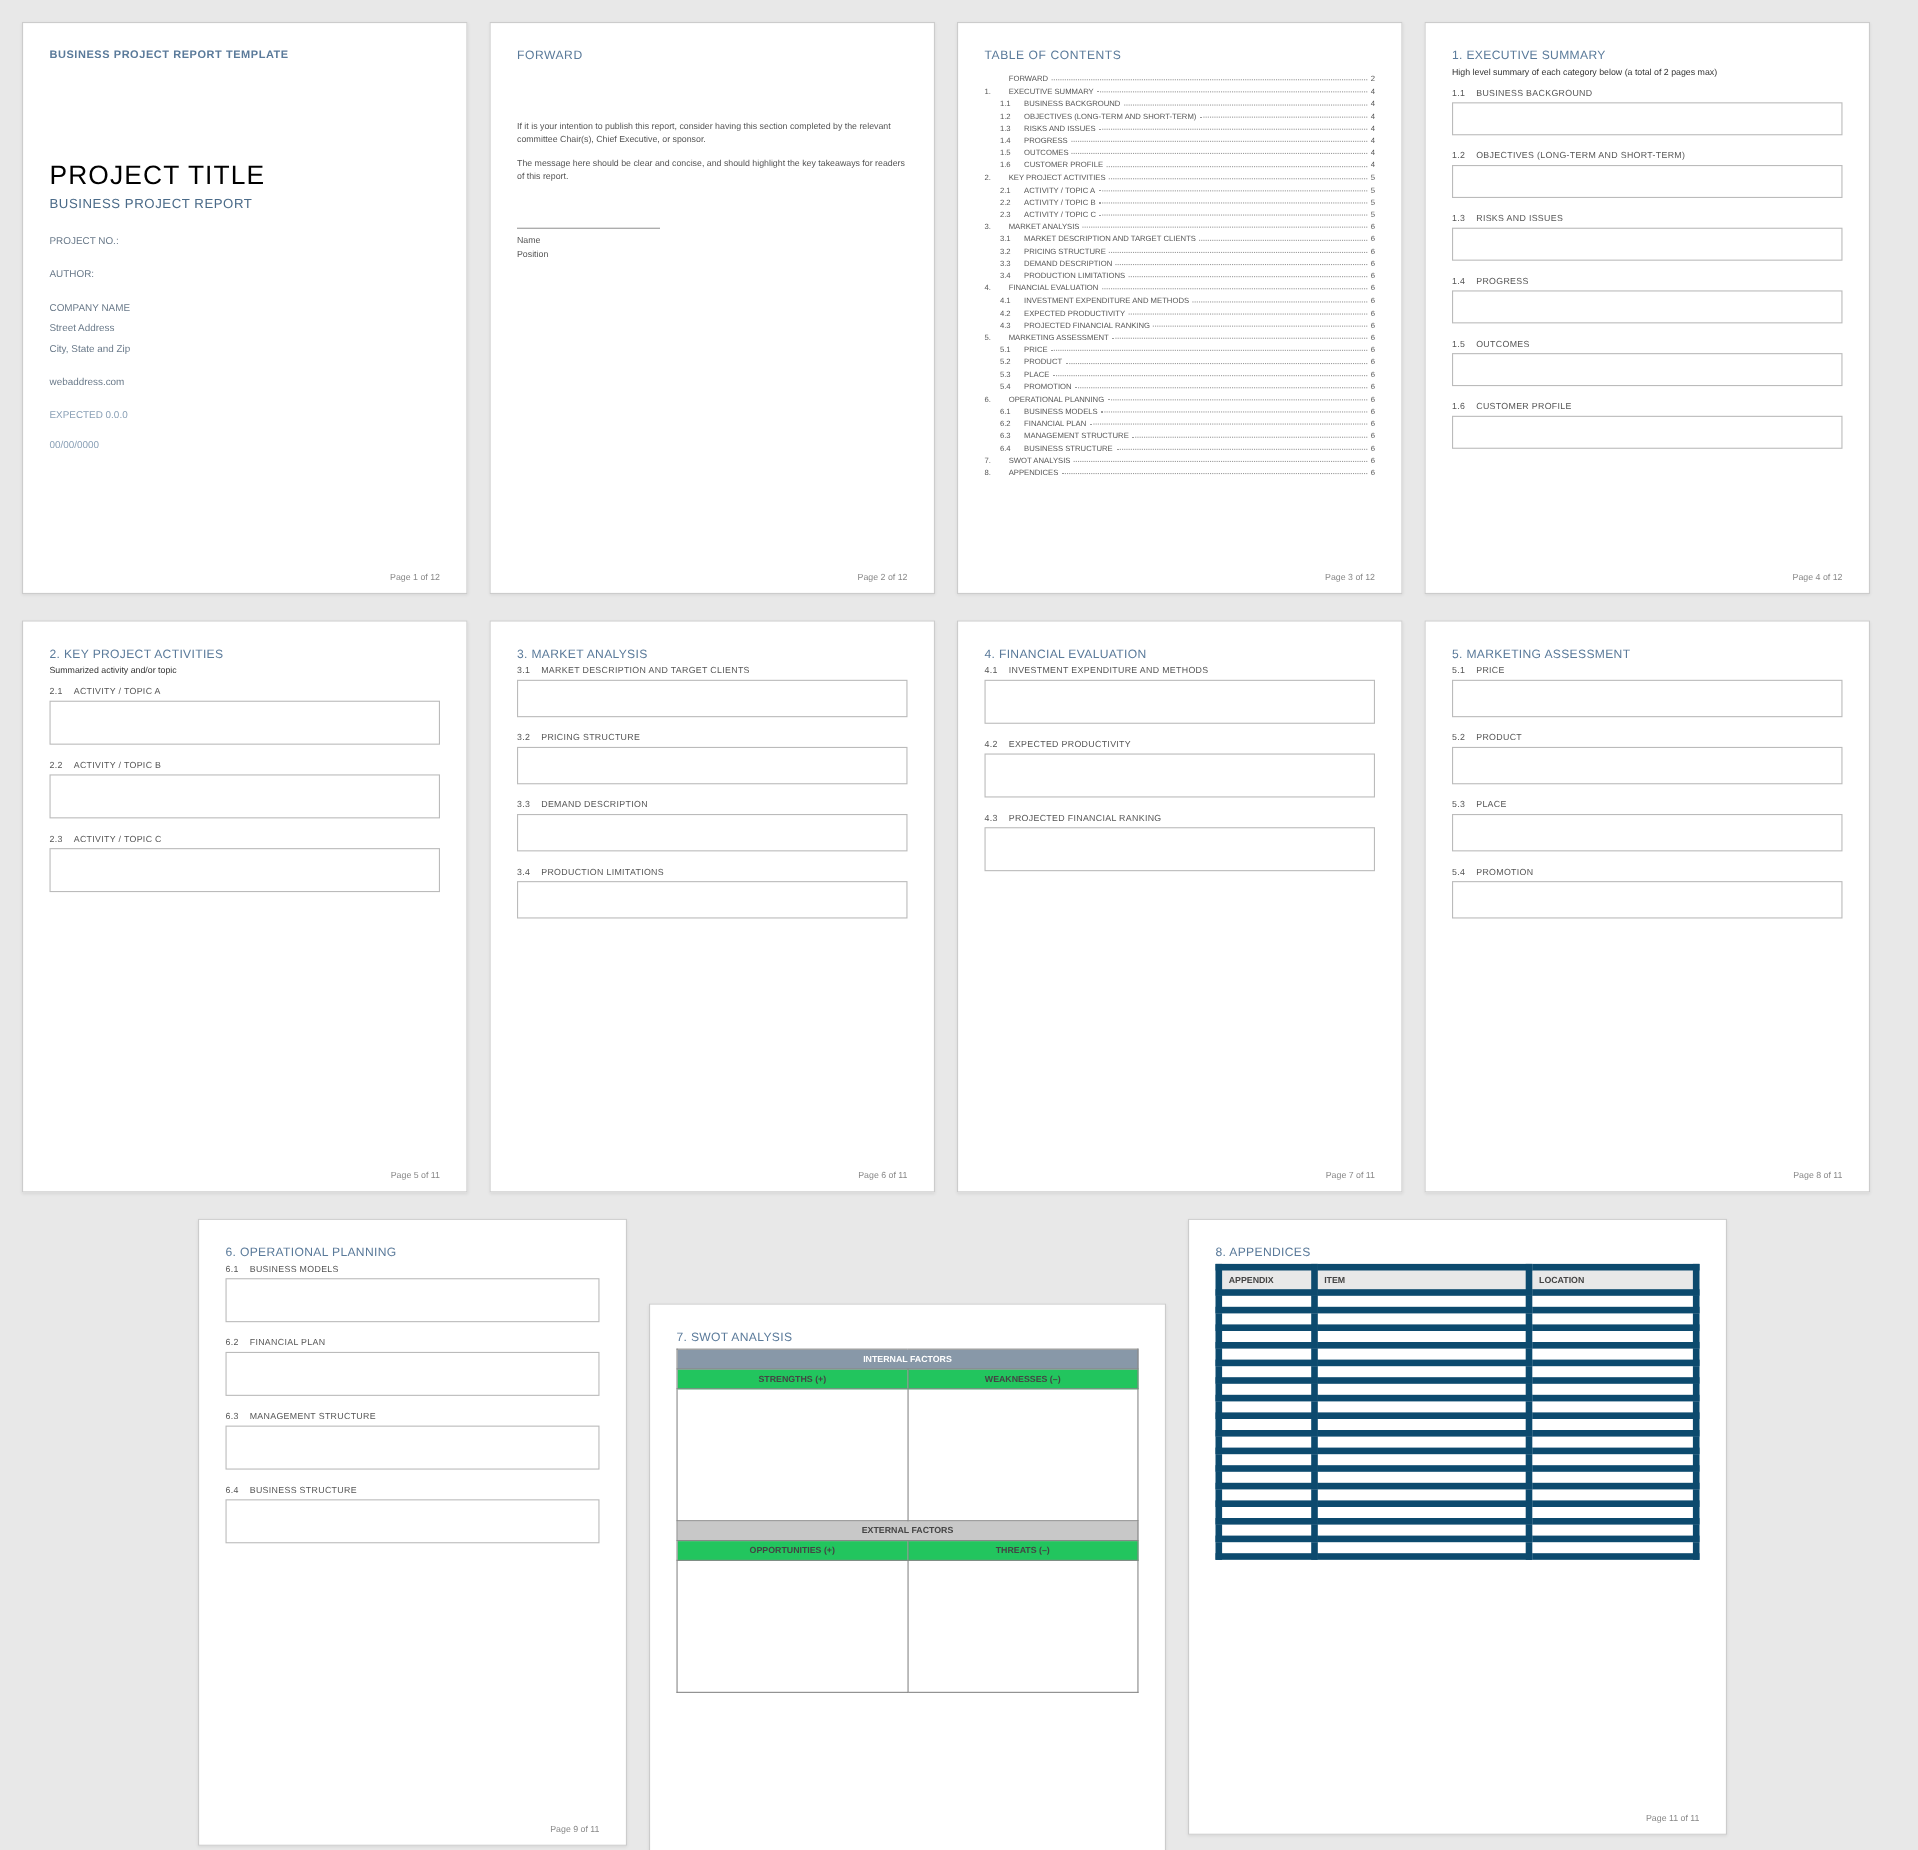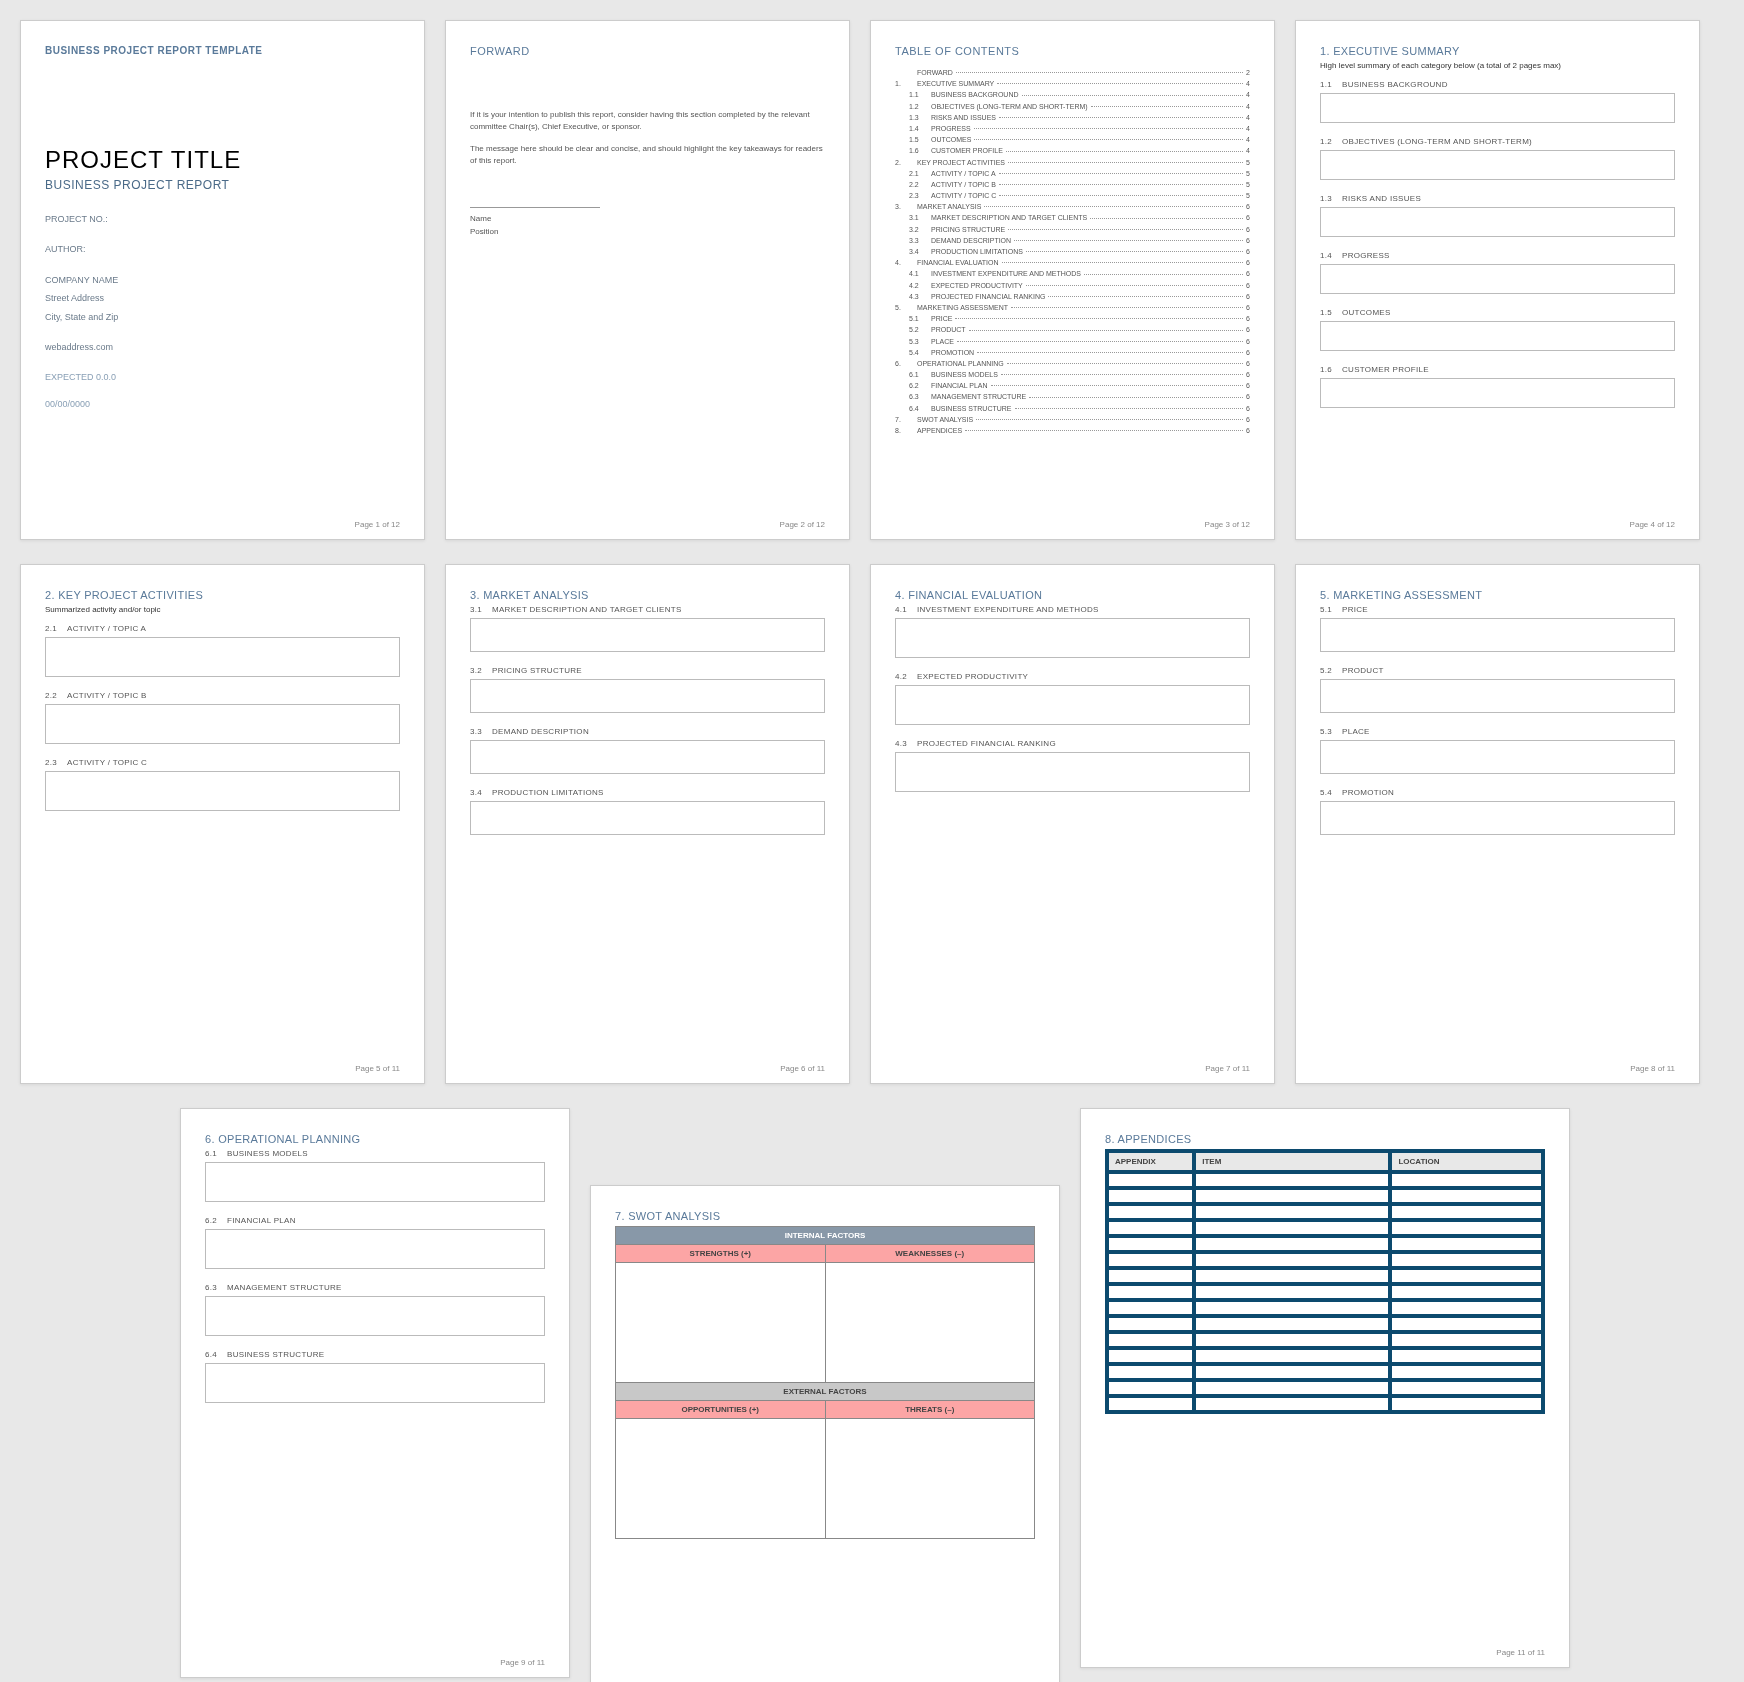--- a/index.html
+++ b/index.html
@@ -73,26 +73,26 @@
   .sub-row { margin-bottom: 14px; }
   .sub-label { font-size: 8px; color: #555; margin-bottom: 4px; letter-spacing: .3px; }
   .sub-label .sn { display:inline-block; width: 22px; }
   .field-box { border: 1px solid #bbb; height: 36px; width: 100%; }
 
   
   .swot { width:100%; border-collapse: collapse; font-size: 8px; table-layout: fixed; }
   .swot td, .swot th { border: 1px solid #888; padding: 4px; text-align: center; }
   .swot .hdr-dark { background: #8898a8; color: #fff; font-weight: bold; }
   .swot .hdr-mid  { background: #c8c8c8; font-weight: bold; }
-  .swot .hdr-lite { background: #fca5a5; font-weight: bold; }
+  .swot .hdr-lite { background: #22c55e; font-weight: bold; }
   .swot .cell { height: 120px; }
 
   
   .apx { width:100%; border-collapse: collapse; font-size: 8px; }
-  .apx th, .apx td { border: 4px solid #0c4a6e; padding: 4px 6px; text-align: left; }
+  .apx th, .apx td { border: 6px solid #0c4a6e; padding: 4px 6px; text-align: left; }
   .apx th { background: #e8e8e8; font-weight: bold; }
   .apx td { height: 16px; }
 </style>
 </head>
 <body>
 
 <div class="rows">
 
   <div class="row row1">
 

